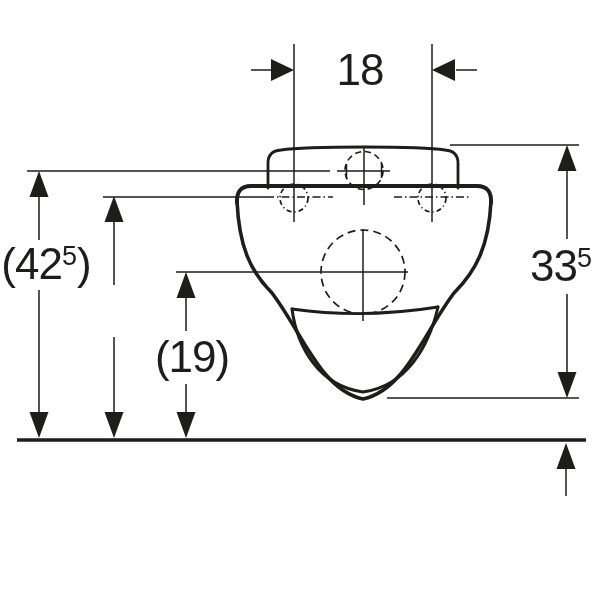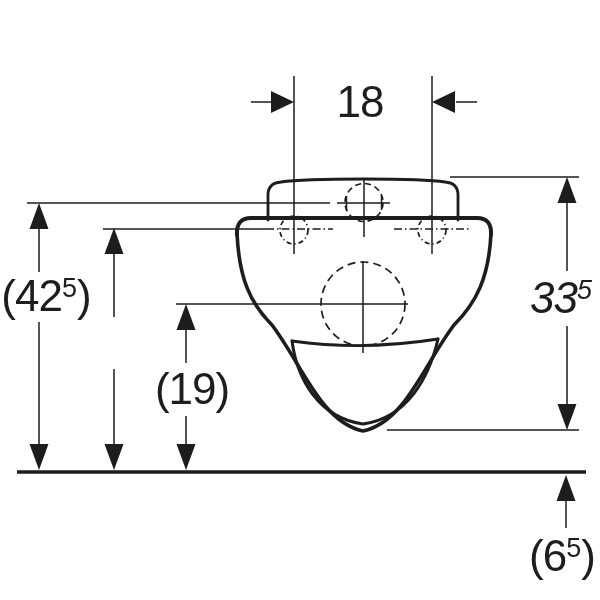--- a/index.html
+++ b/index.html
@@ -3,21 +3,20 @@
 <meta charset="utf-8">
 <style>
   html, body { margin: 0; padding: 0; background: #ffffff; }
   #canvas {
     position: relative;
     width: 600px;
     height: 568px;
     background: #ffffff;
     overflow: hidden;
     font-family: "Liberation Sans", sans-serif;
-    margin-top: 32px;
   }
   #drawing-svg { position: absolute; left: 0; top: 0; }
   .dim-label {
     position: absolute;
     transform: translate(-50%, -50%);
     font-size: 44px;
     line-height: 1;
     letter-spacing: -1px;
     color: #1d1d1b;
     white-space: nowrap;
@@ -88,17 +87,16 @@
     </g>
   </svg>
 
   <div class="dim-label" style="left:360px; top:70px;"><span>18</span><span class="sup"></span><span></span></div>
 
   <div class="dim-label" style="left:46px; top:264px;"><span>(42</span><span class="sup">5</span><span>)</span></div>
 
 
   <div class="dim-label" style="left:192px; top:357px;"><span>(19</span><span class="sup"></span><span>)</span></div>
 
-  <div class="dim-label" style="left:561px; top:266px;font-style:italic;"><span>33</span><span class="sup">5</span><span></span></div>
+  <div class="dim-label" style="left:561px; top:266px;"><span>33</span><span class="sup">5</span><span></span></div>
 
-  <div class="dim-label" style="left:562px; top:524px;"><span>(6</span><span class="sup">5</span><span>)</span></div>
 
 </div>
 
 </body></html>

